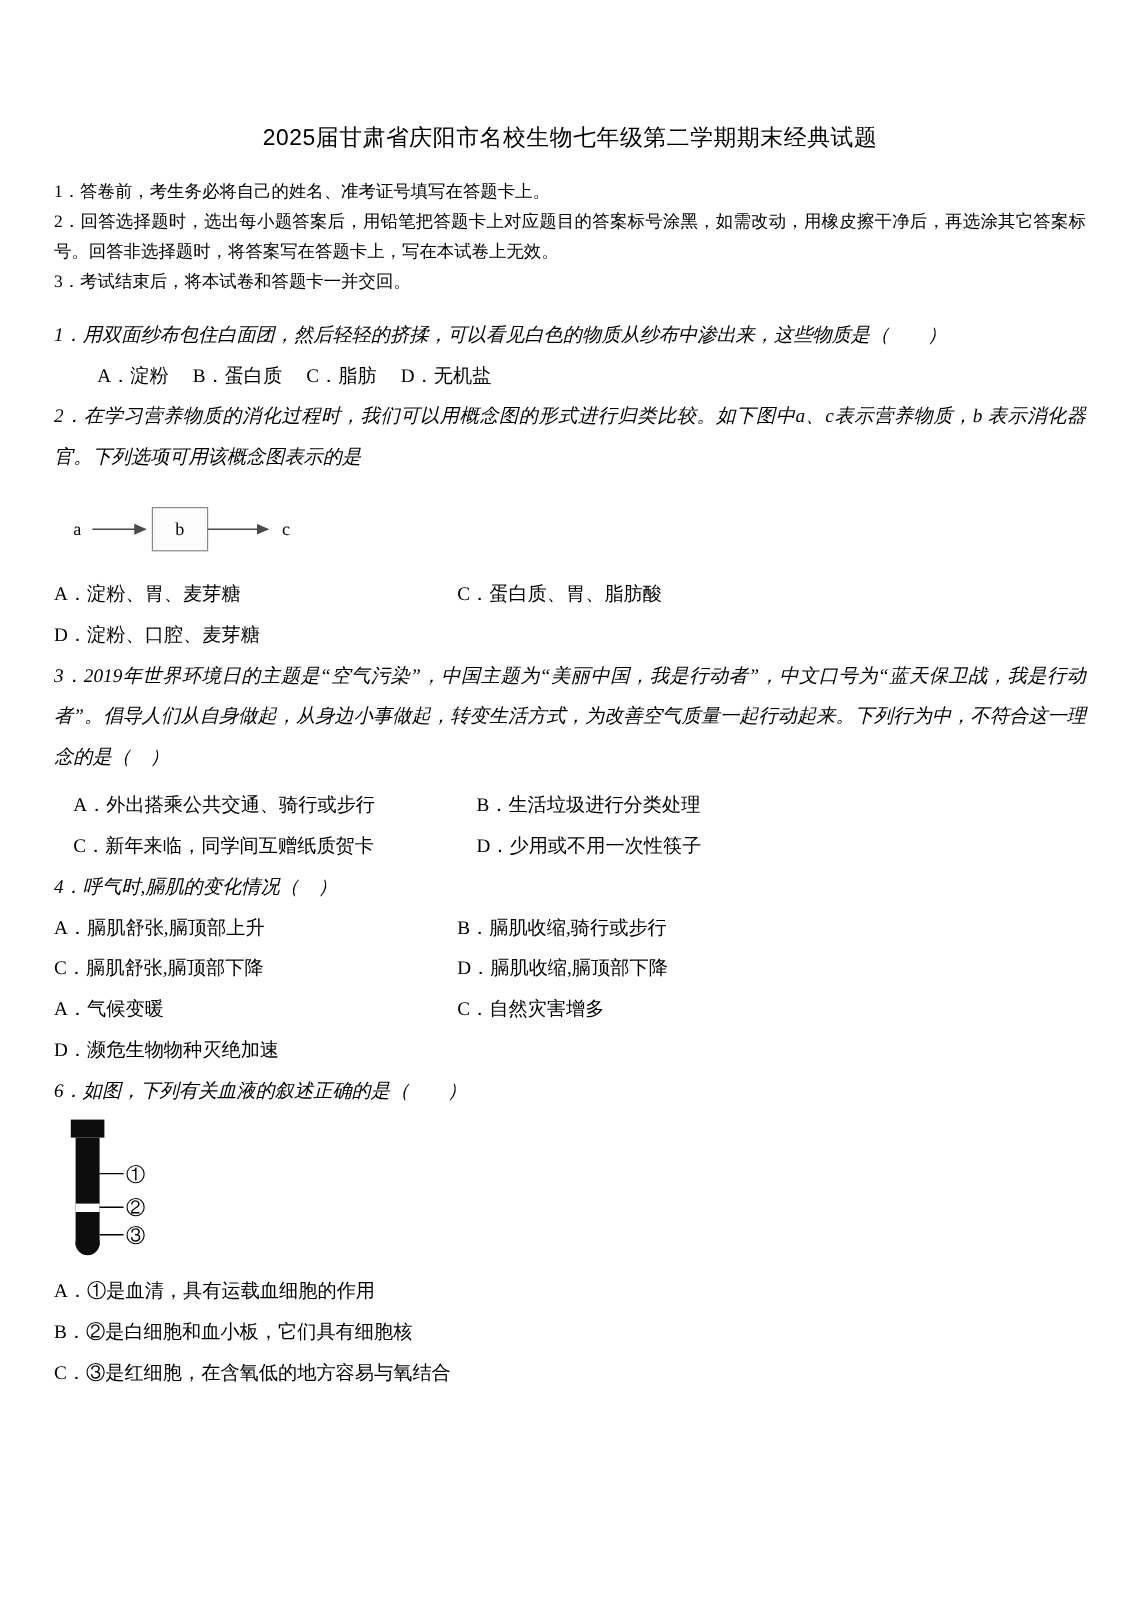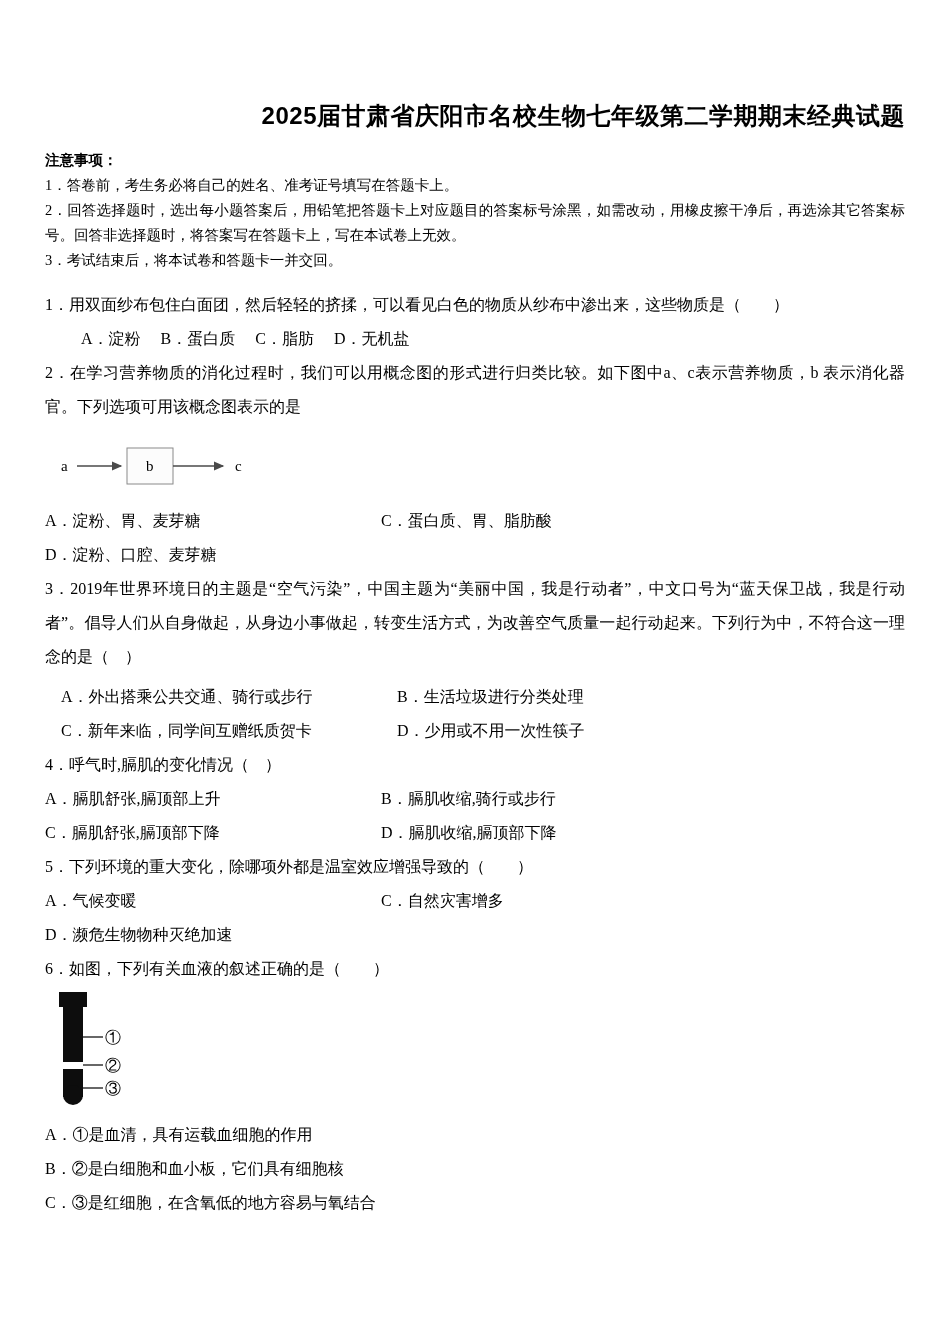--- a/index.html
+++ b/index.html
@@ -10,35 +10,35 @@
     height: 1344px;
     margin: 0 auto;
     background: #ffffff;
     padding: 100px 45px 0 45px;
     font-family: "Liberation Serif", serif;
     color: #000000;
     overflow: hidden;
   }
   .title {
     font-family: "Liberation Sans", sans-serif;
-    font-size: 24px;
-    font-weight: 700;
-    text-align: right;
+    font-size: 19px;
+    font-weight: 400;
+    text-align: center;
     line-height: 32px;
     letter-spacing: 0.5px;
   }
   .notice {
     margin-top: 16px;
     font-size: 14.5px;
     line-height: 25px;
     text-align: justify;
   }
   .notice-heading { font-weight: 700; }
   .questions { margin-top: 15px; font-size: 16px; }
-  .stem { line-height: 34px; text-align: justify; }
+  .stem { line-height: 34px; text-align: justify; font-style: italic; }
   .options-inline { line-height: 34px; margin-left: 36px; }
   .options-grid {
     display: grid;
     grid-template-columns: 336px 1fr;
     font-family: Liberation Serif, serif;
   }
   .options-grid p { line-height: 34px; }
   .opts-gap { margin-top: 6px; margin-left: 16px; }
   .diagram { margin: 14px 0 10px 12px; height: 56px; }
   .blood-figure { margin: 4px 0 2px 2px; }
@@ -46,21 +46,20 @@
   svg text { font-family: "Liberation Serif", serif; fill: #000; }
 </style>
 </head>
 <body>
 
 <div class="page">
 
   <h1 class="title">2025届甘肃省庆阳市名校生物七年级第二学期期末经典试题</h1>
 
   <div class="notice">
-    <p class="notice-heading">注意事项：</p>
     <p>1．答卷前，考生务必将自己的姓名、准考证号填写在答题卡上。</p>
     <p>2．回答选择题时，选出每小题答案后，用铅笔把答题卡上对应题目的答案标号涂黑，如需改动，用橡皮擦干净后，再选涂其它答案标号。回答非选择题时，将答案写在答题卡上，写在本试卷上无效。</p>
     <p>3．考试结束后，将本试卷和答题卡一并交回。</p>
   </div>
 
   <div class="questions">
 
     <section class="question">
       <p class="stem">1．用双面纱布包住白面团，然后轻轻的挤揉，可以看见白色的物质从纱布中渗出来，这些物质是（　　）</p>
       <p class="options-inline">A．淀粉　 B．蛋白质　 C．脂肪　 D．无机盐</p>
@@ -106,21 +105,20 @@
       <p class="stem">4．呼气时,膈肌的变化情况（　）</p>
       <div class="options-grid">
         <p>A．膈肌舒张,膈顶部上升</p>
         <p>B．膈肌收缩,骑行或步行</p>
         <p>C．膈肌舒张,膈顶部下降</p>
         <p>D．膈肌收缩,膈顶部下降</p>
       </div>
     </section>
 
     <section class="question">
-      <p class="stem">5．下列环境的重大变化，除哪项外都是温室效应增强导致的（　　）</p>
       <div class="options-grid">
         <p>A．气候变暖</p>
         <p>C．自然灾害增多</p>
         <p>D．濒危生物物种灭绝加速</p>
       </div>
     </section>
 
     <section class="question">
       <p class="stem">6．如图，下列有关血液的叙述正确的是（　　）</p>
 

